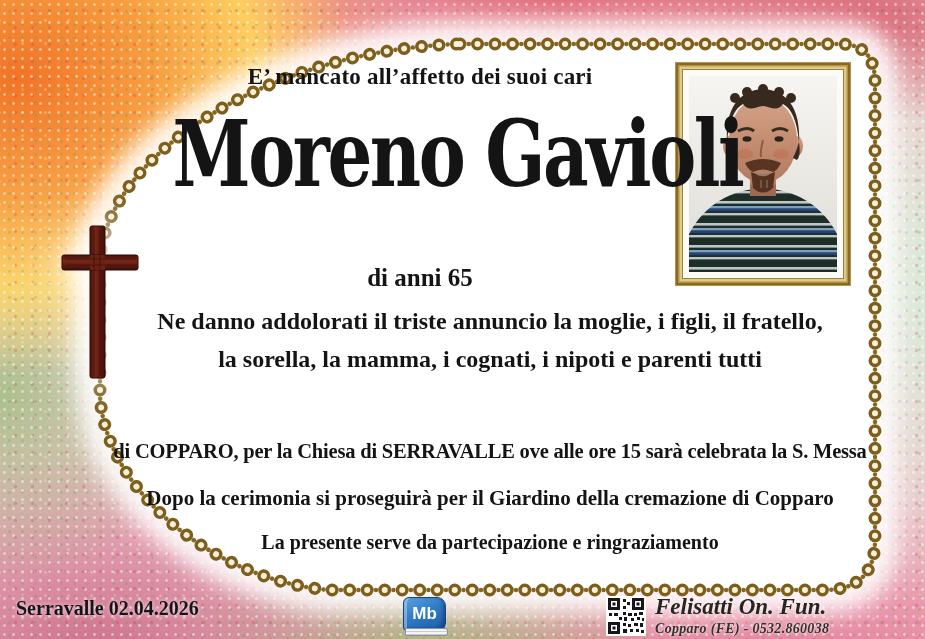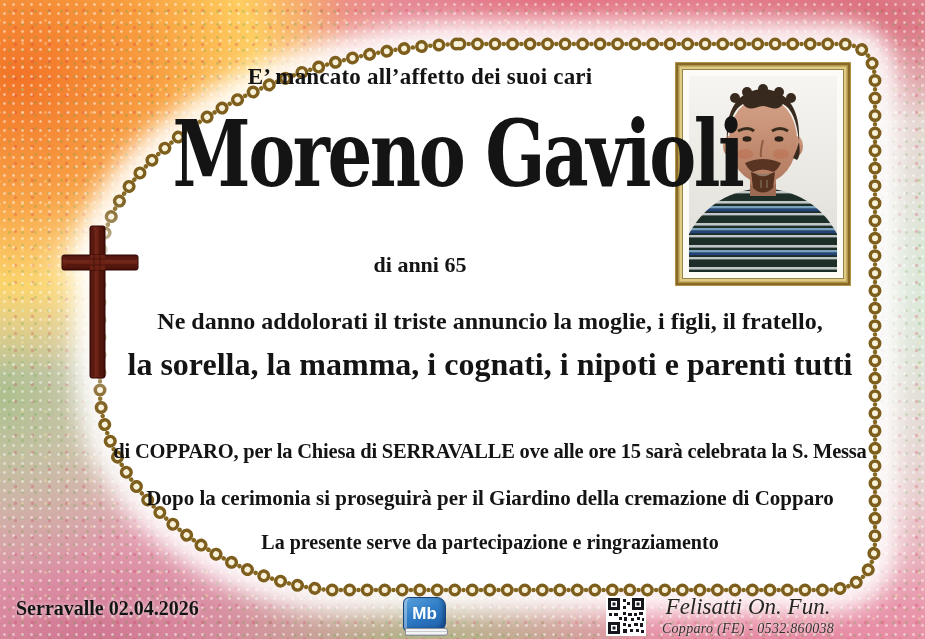--- a/index.html
+++ b/index.html
@@ -27,42 +27,42 @@
       radial-gradient(rgba(206,44,76,.30) 1.2px, transparent 2.1px),
       radial-gradient(rgba(255,235,170,.40) 1px, transparent 1.8px);
     background-size:9px 9px, 13px 13px, 17px 17px, 23px 23px;
     background-position:0 0, 3px 5px, 7px 2px, 11px 9px;
   }
   .card-svg{position:absolute; left:0; top:0;}
   .txt{position:absolute; text-align:center; white-space:nowrap; font-weight:bold;}
   .intro{left:130px; top:64px; width:580px; font-size:23px; letter-spacing:.2px;}
   .name{left:110px; top:94px; width:620px; font-size:86px; line-height:120px; font-family:"DejaVu Serif",serif; letter-spacing:-3px;}
   .name span{display:inline-block; transform:scale(.82,1.06); transform-origin:center;}
-  .age{left:130px; top:252px; width:580px; font-size:22px;}
+  .age{left:130px; top:264px; width:580px; font-size:25px;}
   .fam1{left:95px; top:308px; width:790px; font-size:24px;}
-  .fam2{left:95px; top:346px; width:790px; font-size:32px;}
+  .fam2{left:95px; top:346px; width:790px; font-size:24px;}
   .fun1{left:90px; top:396px; width:800px; font-size:20.5px; letter-spacing:-.2px;}
   .fun2{left:90px; top:440px; width:800px; font-size:20.5px; letter-spacing:-.2px;}
   .crem{left:95px; top:486px; width:790px; font-size:21px;}
   .closing{left:95px; top:531px; width:790px; font-size:20px;}
   .photo-frame{position:absolute; left:675px; top:62px;}
   .cross{position:absolute; left:58px; top:222px; filter:drop-shadow(0 0 14px rgba(255,255,255,.95)) drop-shadow(0 0 26px rgba(255,255,255,.8));}
   .place-date{position:absolute; left:16px; top:597px; font-size:20px; font-weight:bold; color:#151515; text-shadow:0 0 4px rgba(255,255,255,.8);}
   .mb-logo{position:absolute; left:400px; top:596px; width:48px; height:40px;}
   .mb-book{position:absolute; left:3px; top:1px; width:41px; height:33px; border-radius:6px 9px 9px 5px;
     background:linear-gradient(155deg,#5aa1dd 0%, #2f7cc6 45%, #1b5ca8 100%); border:1px solid #16457c;
     box-shadow:inset 3px 0 0 rgba(255,255,255,.35), inset -2px -2px 4px rgba(0,0,30,.35);}
   .mb-book span{position:absolute; left:0; right:0; top:6px; text-align:center; color:#fff; font-family:"Liberation Sans",sans-serif; font-weight:bold; font-size:17px;}
   .mb-pages{position:absolute; left:5px; top:32px; width:41px; height:6px; background:repeating-linear-gradient(180deg,#f4f4f4 0 1.5px,#c9ccd2 1.5px 3px); border:1px solid #8a8f99; border-radius:1px 3px 3px 1px;}
   .promo{position:absolute; left:428px; top:597px; width:176px; text-align:center;}
   .promo-line1{font-size:12.5px; font-weight:bold; letter-spacing:-.2px; color:#1e2438; text-shadow:0 0 3px rgba(255,255,255,.9);}
   .promo-url{font-size:14.5px; font-weight:bold; color:#ffffff; margin-top:1px;
     text-shadow:-1px 0 #2b3350, 1px 0 #2b3350, 0 -1px #2b3350, 0 1px #2b3350, 1px 1px 1px #2b3350;}
   .qr{position:absolute; left:606px; top:596px;}
-  .funhome{position:absolute; left:617px; top:594px; width:262px; text-align:center; font-style:italic; font-weight:normal;}
+  .funhome{position:absolute; left:655px; top:594px; width:262px; text-align:left; font-style:italic; font-weight:bold;}
   .funhome-name{font-size:23px; color:#26261f; text-shadow:0 0 4px rgba(255,255,255,.85);}
   .funhome-contact{font-size:14px; color:#33332c; margin-top:1px; letter-spacing:.3px; text-shadow:0 0 3px rgba(255,255,255,.9);}
 </style>
 </head>
 <body>
 
 <div class="stage">
   <div class="speckles"></div>
 
   <svg class="card-svg" width="925" height="639" viewBox="0 0 925 639">

